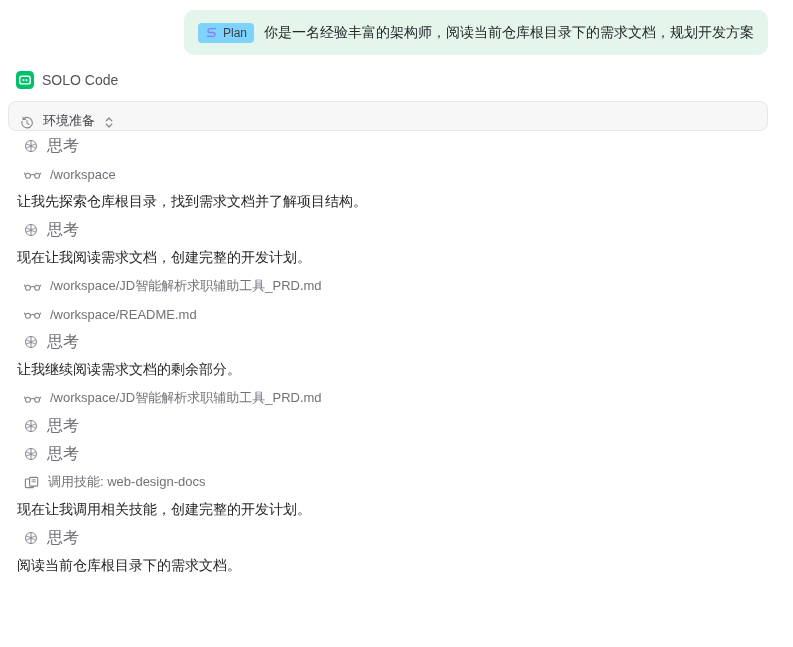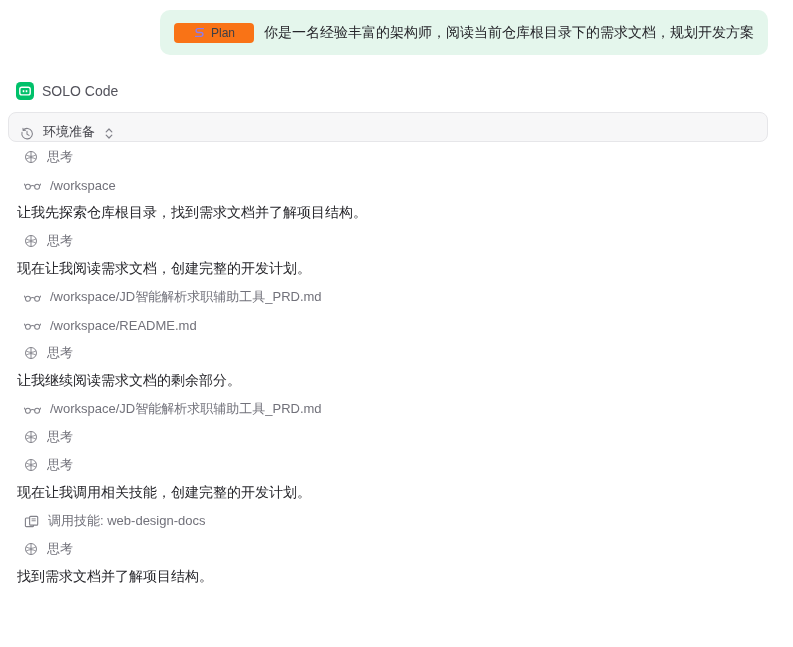--- a/index.html
+++ b/index.html
@@ -15,45 +15,45 @@
   svg.icon { flex:none; display:block; }
 
   
   .bubble-row { display:flex; justify-content:flex-end; }
   .bubble {
     background:#e4f6ec; border-radius:10px;
     padding:12px 14px; display:flex; align-items:center; gap:10px;
     font-size:14px; color:#26262b; white-space:nowrap; line-height:21px;
   }
   .badge {
-    background:#f97316; border-radius:4px; padding:2px 19px;
+    background:#7dd3fc; border-radius:4px; padding:2px 7px;
     display:inline-flex; align-items:center; gap:5px;
     font-size:12px; color:#3f3f46; line-height:16px;
   }
 
   
   .agent-header {
-    margin-top:27px; padding-left:8px;
+    margin-top:16px; padding-left:8px;
     display:flex; align-items:center; gap:8px;
     font-size:14px; color:#52525b;
   }
 
   
   .env-bar {
     margin-top:12px; height:30px;
     background:#f7f7f8; border:1px solid #e6e6e9; border-radius:8px;
     display:flex; align-items:flex-end; gap:9px; padding:0 11px;
     font-size:13px; color:#3f3f46; cursor:pointer;
   }
 
   
   .timeline { margin-top:1px; display:flex; flex-direction:column; }
   .row { height:28px; display:flex; align-items:center; }
   .row.meta { padding-left:16px; gap:9px; color:#71717a; font-size:13px; cursor:pointer; }
-  .row.thought { font-size:13px; }
+  .row.thought { font-size:16px; }
   .row.message { padding-left:9px; font-size:14px; color:#26262b; }
   .ic-gray { color:#82828a; }
 </style>
 </head>
 <body>
 
 <svg width="0" height="0" style="position:absolute" aria-hidden="true">
   <defs>
     <symbol id="i-plan" viewBox="0 0 16 16">
       <path d="M12.8 3.2 H6.2 a2.4 2.4 0 0 0 0 4.8 h3.6 a2.4 2.4 0 0 1 0 4.8 H3.2" fill="none" stroke="#8b7cf0" stroke-width="1.7" stroke-linecap="round"></path>
@@ -194,35 +194,35 @@
 
 
 
   <div class="row meta thought">
     <svg class="icon ic-gray" width="14" height="14">
         <use href="#i-think"></use>
       </svg>
     <span>思考</span>
   </div>
 
-  <div class="row message">
-    <span>现在让我调用相关技能，创建完整的开发计划。</span>
-  </div>
-
   <div class="row meta">
     <svg class="icon ic-gray" width="15" height="15">
         <use href="#i-skill"></use>
       </svg>
     <span>调用技能: web-design-docs</span>
   </div>
 
-  <div class="row meta thought">
-    <svg class="icon ic-gray" width="14" height="14">
-        <use href="#i-think"></use>
-      </svg>
-    <span>思考</span>
-  </div>
-
-  <div class="row message">
-    <span>找到需求文档并了解项目结构。</span>
+  <div class="row message">
+    <span>现在让我调用相关技能，创建完整的开发计划。</span>
+  </div>
+
+  <div class="row meta thought">
+    <svg class="icon ic-gray" width="14" height="14">
+        <use href="#i-think"></use>
+      </svg>
+    <span>思考</span>
+  </div>
+
+  <div class="row message">
+    <span>阅读当前仓库根目录下的需求文档。</span>
   </div>
 
 </div>
 
 </body></html>

